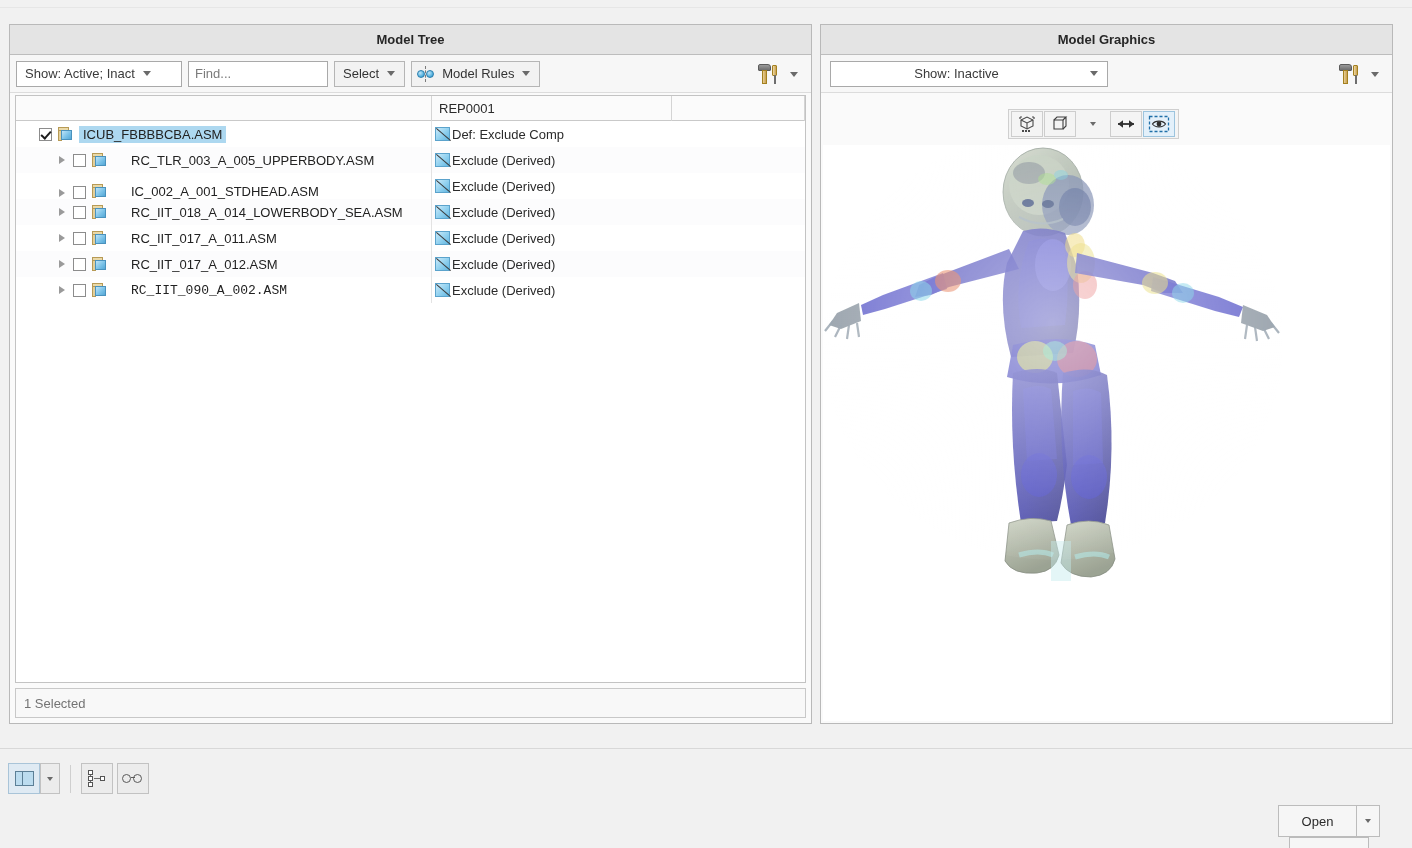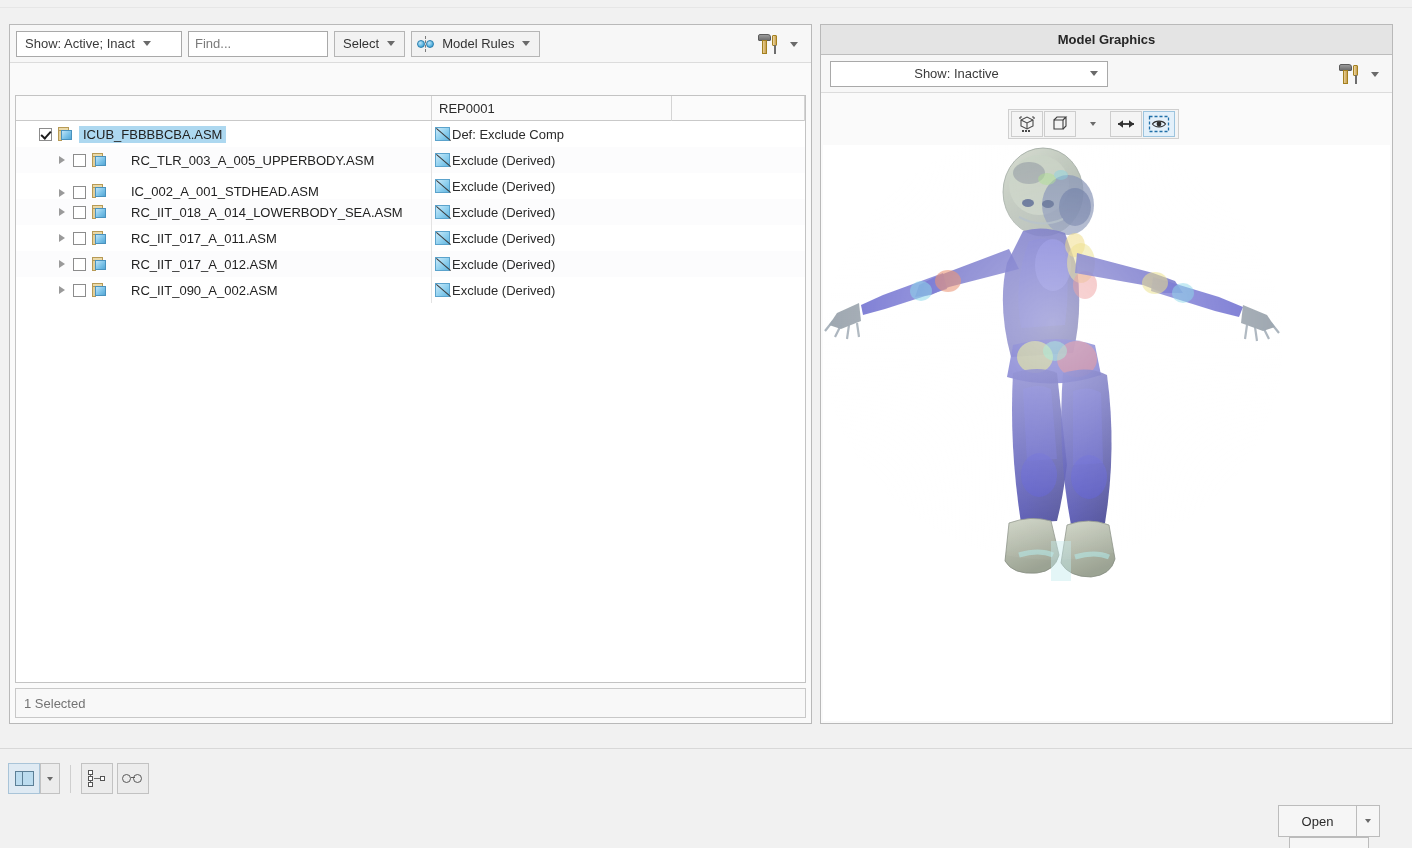--- a/index.html
+++ b/index.html
@@ -307,20 +307,21 @@
   .abtn.mr { margin-right: 14px; text-align: center; }
 </style>
 </head>
 <body>
 
 <div class="app">
 
   <div class="top-strip"></div>
 
   <div class="panel" id="tree-panel">
+    <div class="panel-header">Model Tree</div>
 
     <div class="tree-toolbar">
       <div class="combo" id="show-combo">
         <span class="combo-label">Show: Active; Inact</span>
         <span class="caret"></span>
       </div>
 
       <input id="find-input" type="text" placeholder="Find..." style="">
 
       <div class="tbtn">
@@ -446,21 +447,21 @@
                 <span class="face"></span>
               </span>
               <span class="node-label">RC_IIT_017_A_012.ASM</span>
             </div>
             <div class="cell-rep">
               <span class="exc-icon"></span>
               <span class="rep-text">Exclude (Derived)</span>
             </div>
           </div>
           <div class="trow">
-            <div class="cell-name" style="padding-left: 34px;">
+            <div class="cell-name" style="padding-left: 34px; font-family: Liberation Mono, monospace;">
               <span class="expander"></span>
               <span class="chk"></span>
               <span class="asm-icon">
                 <span class="side"></span>
                 <span class="top"></span>
                 <span class="face"></span>
               </span>
               <span class="node-label">RC_IIT_090_A_002.ASM</span>
             </div>
             <div class="cell-rep">

